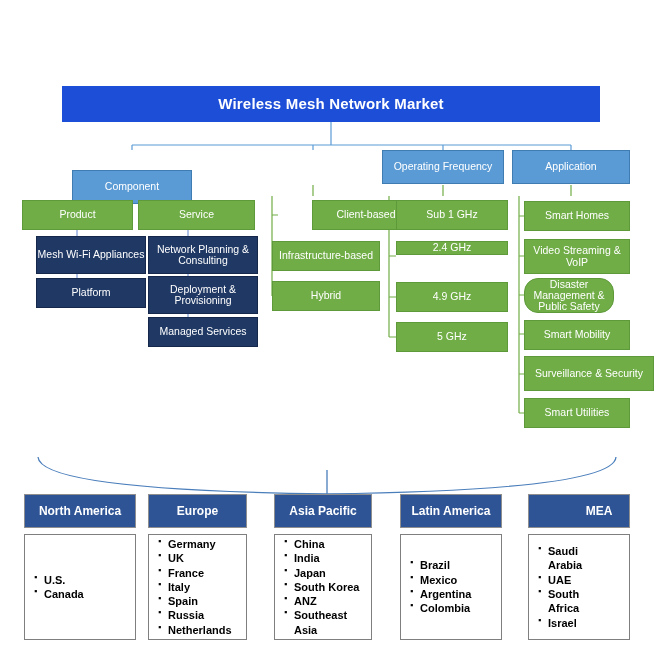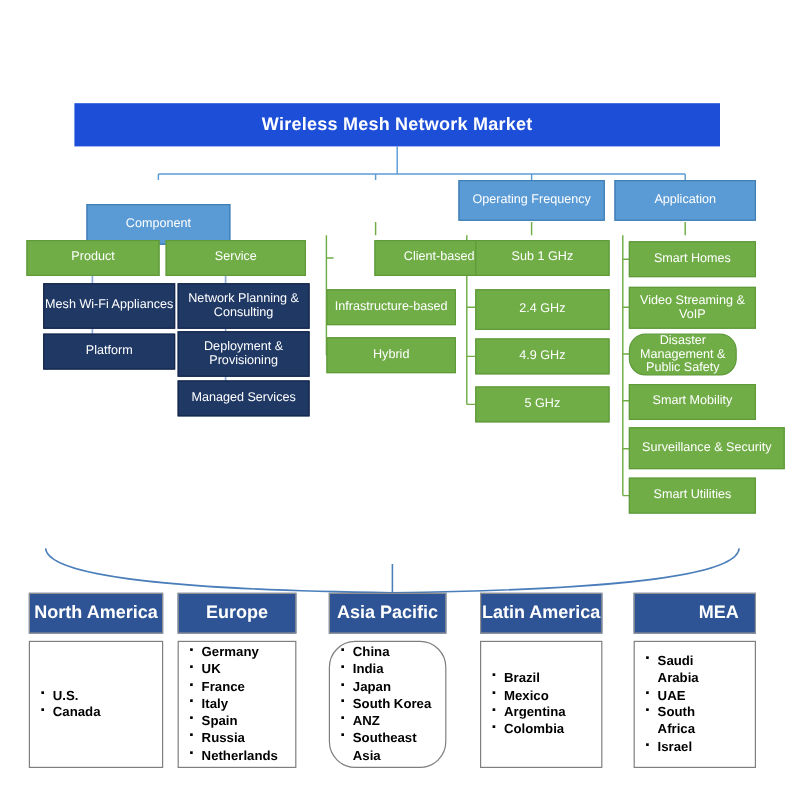--- a/index.html
+++ b/index.html
@@ -16,21 +16,21 @@
   }
   .title-box{
     background:#1d4ed8;color:#ffffff;font-weight:bold;font-size:15px;
     letter-spacing:.2px;
   }
   .lvl1{background:#5b9bd5;font-size:10.5px;border:1px solid #3e7cb1;}
   .lvl2{background:#70ad47;font-size:10.5px;border:1px solid #5e9a3a;}
   .lvl3{background:#1f3864;font-size:10.5px;border:1px solid #15274a;}
   .reg-head{
     background:#2e5496;border:1px solid #8f8f8f;color:#fff;
-    font-weight:bold;font-size:15px;
+    font-weight:bold;font-size:12px;
   }
   .reg-body{
     position:absolute;box-sizing:border-box;background:#ffffff;
     border:1px solid #7f7f7f;color:#000000;
     display:flex;flex-direction:column;justify-content:center;
     padding:4px 6px 4px 9px;
   }
   .reg-body ul{margin:0;padding:0;list-style:none;}
   .reg-body li{
     font-size:11px;font-weight:bold;line-height:1.30;
@@ -94,21 +94,21 @@
 
   <div class="box lvl3" style="left:148px;top:236px;width:110px;height:38px;">Network Planning &amp; Consulting</div>
   <div class="box lvl3" style="left:148px;top:276px;width:110px;height:38px;">Deployment &amp; Provisioning</div>
   <div class="box lvl3" style="left:148px;top:317px;width:110px;height:30px;">Managed  Services</div>
 
   <div class="box lvl2" style="left:272px;top:200px;width:108px;height:30px;margin-left:40px;">Client-based</div>
   <div class="box lvl2" style="left:272px;top:241px;width:108px;height:30px;">Infrastructure-based</div>
   <div class="box lvl2" style="left:272px;top:281px;width:108px;height:30px;">Hybrid</div>
 
   <div class="box lvl2" style="left:396px;top:200px;width:112px;height:30px;">Sub 1 GHz</div>
-  <div class="box lvl2" style="left:396px;top:241px;width:112px;height:34px;">2.4 GHz</div>
+  <div class="box lvl2" style="left:396px;top:241px;width:112px;height:14px;">2.4 GHz</div>
   <div class="box lvl2" style="left:396px;top:282px;width:112px;height:30px;">4.9 GHz</div>
   <div class="box lvl2" style="left:396px;top:322px;width:112px;height:30px;">5 GHz</div>
 
   <div class="box lvl2" style="left:524px;top:201px;width:106px;height:30px;">Smart Homes</div>
   <div class="box lvl2" style="left:524px;top:239px;width:106px;height:35px;">Video Streaming &amp; VoIP</div>
   <div class="box lvl2" style="left:524px;top:278px;width:90px;height:35px;border-radius:14px;">Disaster Management &amp; Public Safety</div>
   <div class="box lvl2" style="left:524px;top:320px;width:106px;height:30px;">Smart Mobility</div>
   <div class="box lvl2" style="left:524px;top:356px;width:130px;height:35px;">Surveillance &amp; Security</div>
   <div class="box lvl2" style="left:524px;top:398px;width:106px;height:30px;">Smart Utilities</div>
 
@@ -127,21 +127,21 @@
       <li>UK</li>
       <li>France</li>
       <li>Italy</li>
       <li>Spain</li>
       <li>Russia</li>
       <li>Netherlands</li>
     </ul>
   </div>
 
   <div class="box reg-head" style="left:274px;top:494px;width:98px;height:34px;">Asia Pacific</div>
-  <div class="reg-body" style="left:274px;top:534px;width:98px;height:106px;border-radius:22px;">
+  <div class="reg-body" style="left:274px;top:534px;width:98px;height:106px;">
     <ul>
       <li>China</li>
       <li>India</li>
       <li>Japan</li>
       <li>South Korea</li>
       <li>ANZ</li>
       <li>Southeast
 Asia</li>
     </ul>
   </div>

